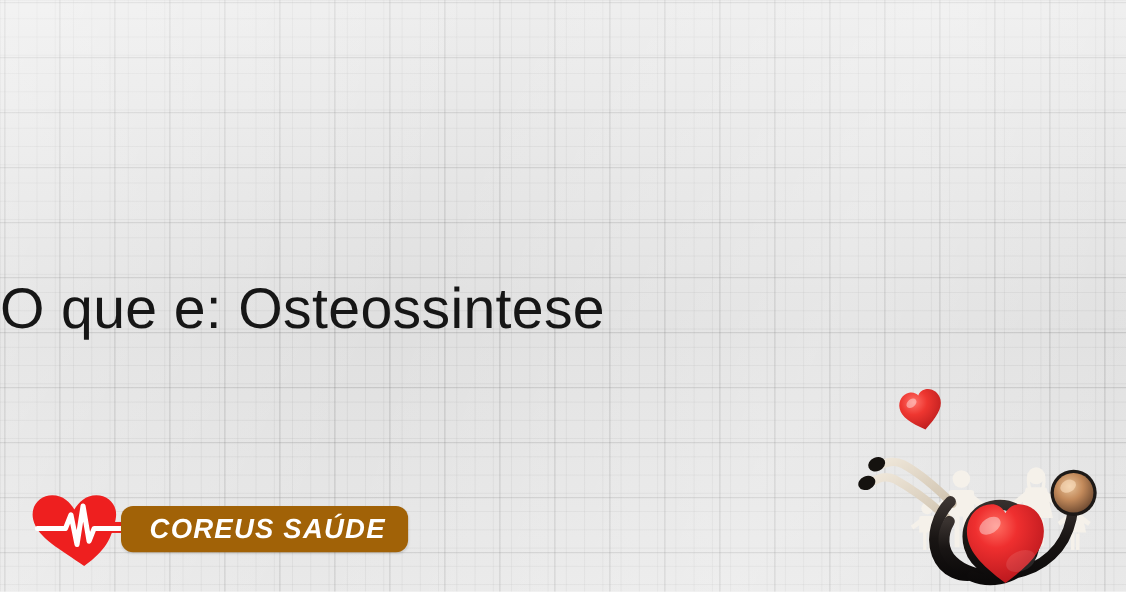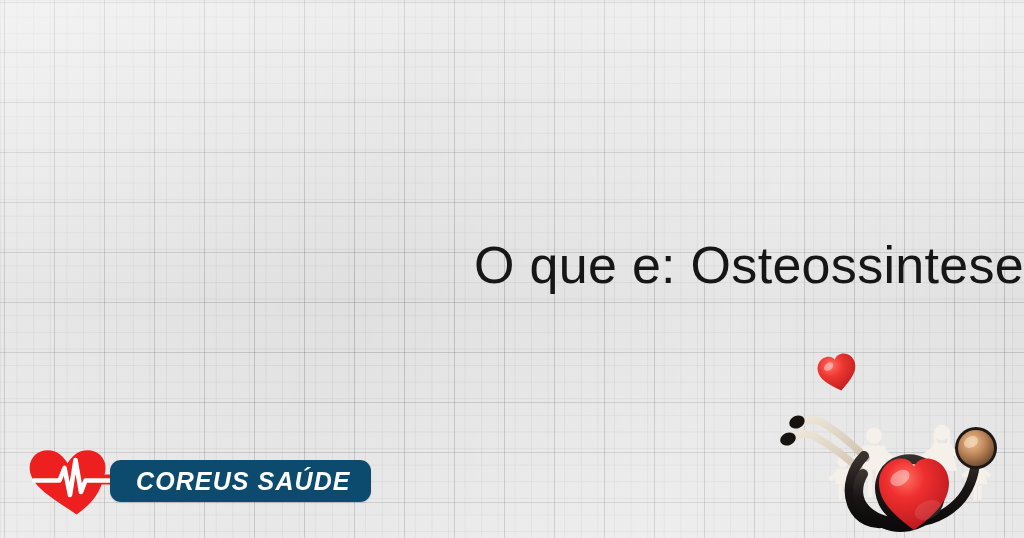--- a/index.html
+++ b/index.html
@@ -43,22 +43,22 @@
     background:
       linear-gradient(110deg, rgba(255,255,255,0.30) 0%, rgba(255,255,255,0.0) 38%, rgba(255,255,255,0.22) 70%, rgba(255,255,255,0.0) 100%),
       linear-gradient(to bottom, rgba(255,255,255,0.35) 0%, rgba(0,0,0,0.02) 55%, rgba(255,255,255,0.18) 100%);
   }
 
   
   .title {
     position: absolute;
     left: 0;
     right: 0;
-    top: 236px;
-    text-align: right;
+    top: 252px;
+    text-align: left;
     font-family: "Liberation Sans", sans-serif;
     font-size: 52px;
     font-weight: 400;
     letter-spacing: 0.3px;
     color: #161616;
     line-height: 1.15;
     white-space: nowrap;
   }
 
   
@@ -77,21 +77,21 @@
     top: 2px;
     width: 104px;
     height: 68px;
   }
   .logo-badge {
     position: absolute;
     left: 84px;
     top: 14px;
     height: 42px;
     padding: 0 20px 0 26px;
-    background: #0c4a6e;
+    background: #a16207;
     border-radius: 11px;
     display: flex;
     align-items: center;
     justify-content: center;
     box-shadow: 0 1px 2px rgba(0,0,0,0.10);
   }
   .logo-badge-text {
     color: #ffffff;
     font-family: "Liberation Sans", sans-serif;
     font-size: 25px;

